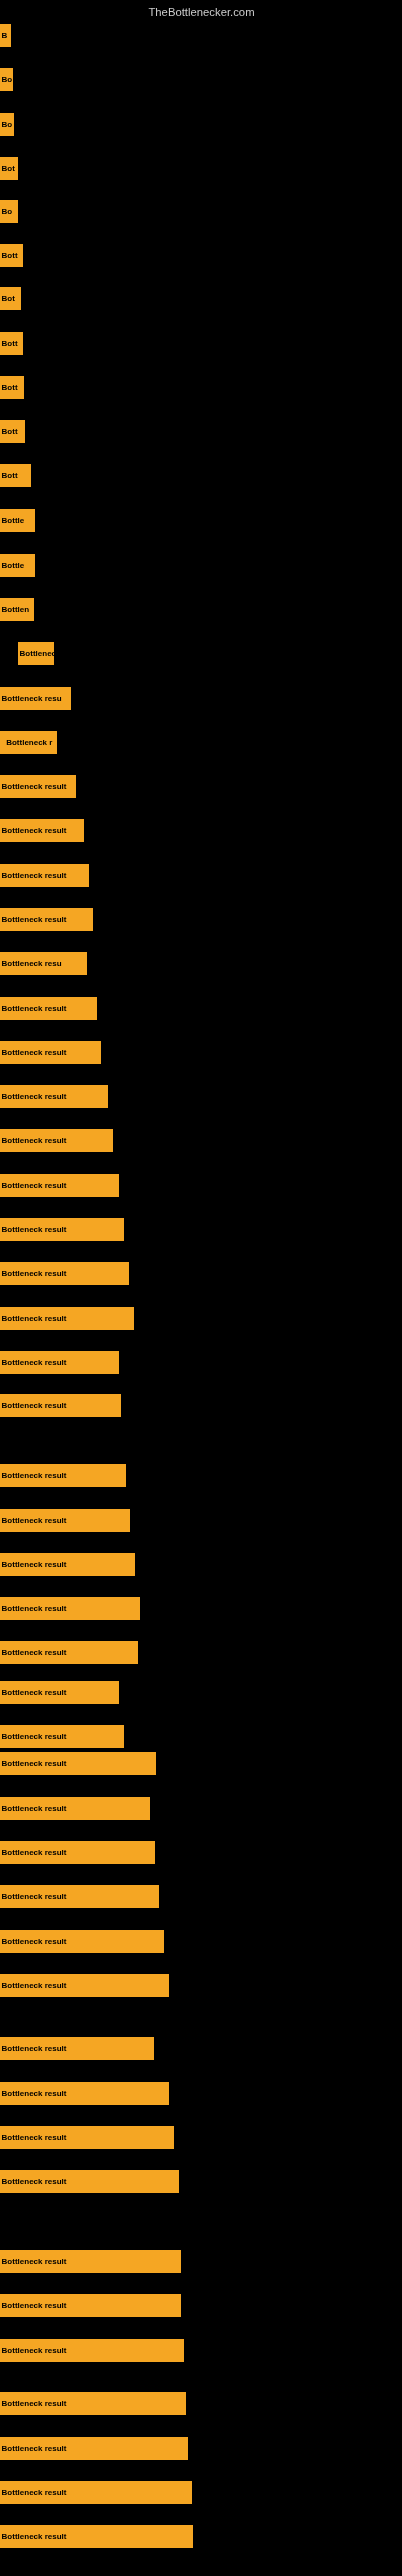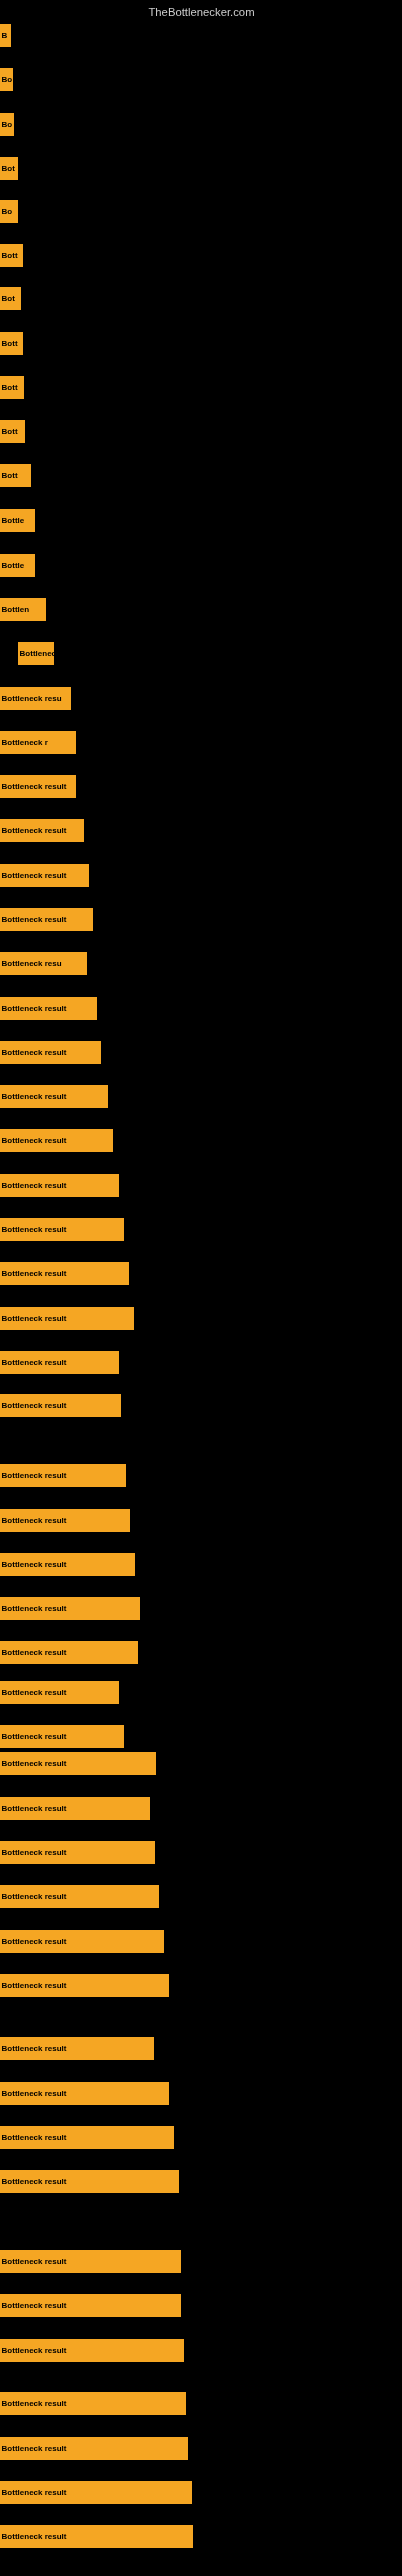--- a/index.html
+++ b/index.html
@@ -106,36 +106,36 @@
     <div class="bar" style="width: 35px;">
       <span class="bar-label">Bottle</span>
     </div>
   </div>
 <div class="bar-container" style="top: 554px;">
     <div class="bar" style="width: 35px;">
       <span class="bar-label">Bottle</span>
     </div>
   </div>
 <div class="bar-container" style="top: 598px;">
-    <div class="bar" style="width: 46px;">
+    <div class="bar" style="width: 34px;">
       <span class="bar-label">Bottlen</span>
     </div>
   </div>
 <div class="bar-container" style="top: 642px;">
     <div class="bar" style="width: 36px; margin-left: 18px;">
       <span class="bar-label">Bottleneck</span>
     </div>
   </div>
 <div class="bar-container" style="top: 687px;">
     <div class="bar" style="width: 71px;">
       <span class="bar-label">Bottleneck resu</span>
     </div>
   </div>
 <div class="bar-container" style="top: 731px;">
-    <div class="bar" style="width: 76px;">
+    <div class="bar" style="width: 57px; justify-content: center;">
       <span class="bar-label">Bottleneck r</span>
     </div>
   </div>
 <div class="bar-container" style="top: 775px;">
     <div class="bar" style="width: 76px;">
       <span class="bar-label">Bottleneck result</span>
     </div>
   </div>
 <div class="bar-container" style="top: 819px;">
     <div class="bar" style="width: 84px;">

